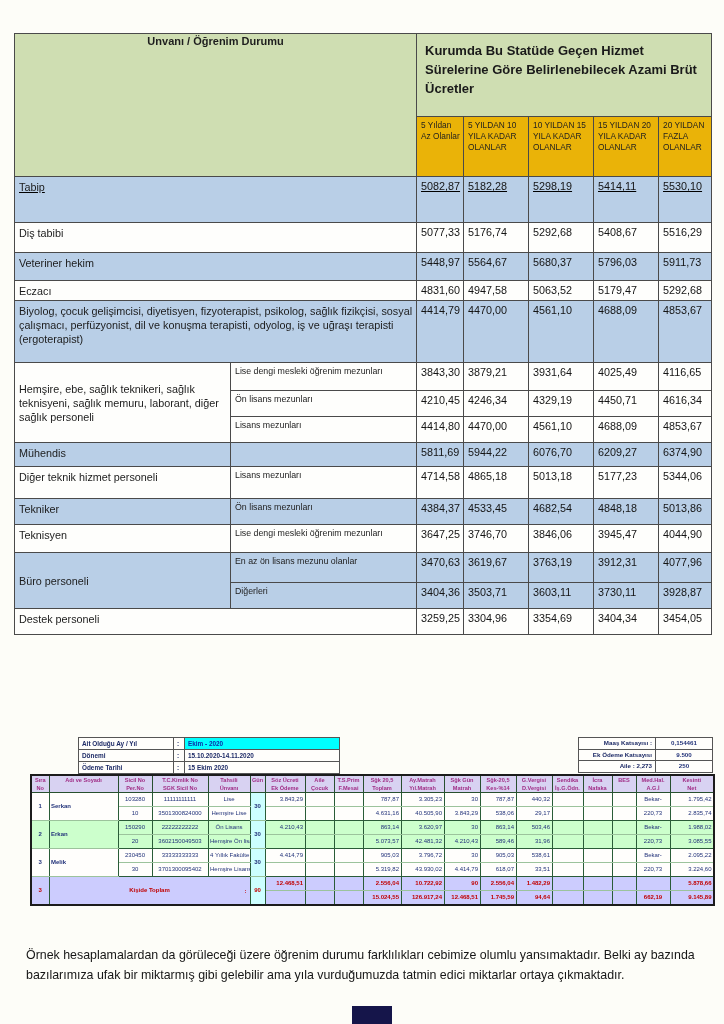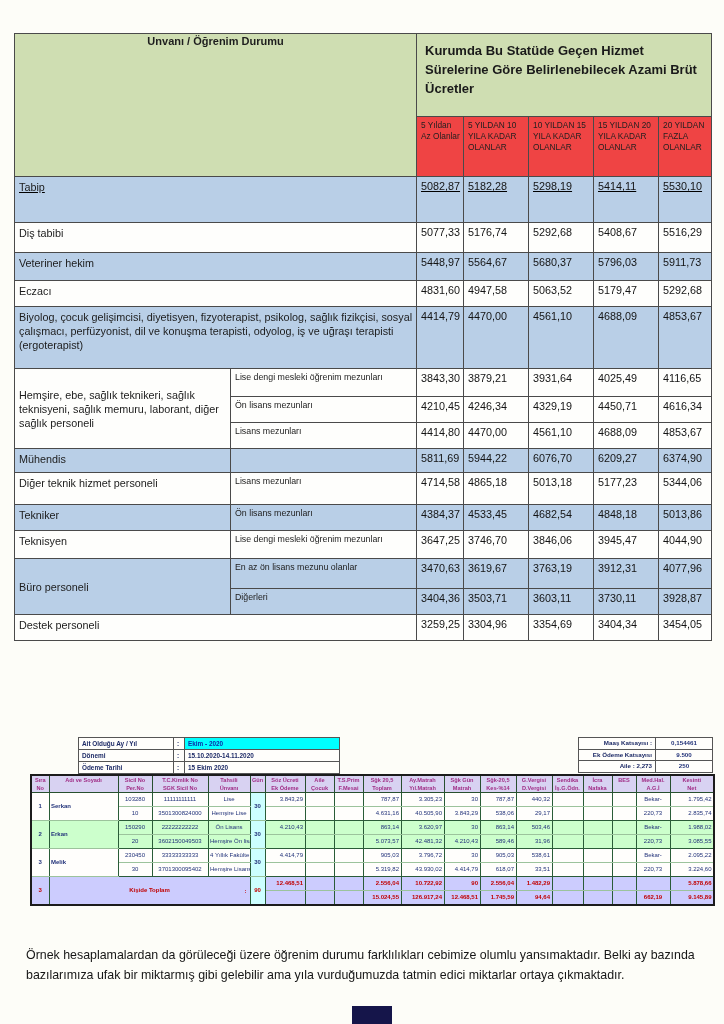--- a/index.html
+++ b/index.html
@@ -7,21 +7,21 @@
        font-family:"Liberation Sans", sans-serif;overflow:hidden;}
 
   
   .salary{position:absolute;left:14px;top:33px;width:697px;border-collapse:collapse;
           table-layout:fixed;border:1.5px solid #3c3c3c;}
   .salary td{border:1px solid #4a4a4a;vertical-align:top;overflow:hidden;}
   .s-corner{background:#cfdeb2;text-align:center;vertical-align:middle;
             font-size:11px;font-weight:600;color:#1e1e1e;margin-left:29px;}
   .s-maintitle{background:#cfdeb2;font-size:13px;font-weight:600;color:#1a1a1a;
                padding:8px 8px 4px 8px;line-height:1.45;height:70px;vertical-align:top;}
-  .s-period{background:#ef4444;font-size:8.3px;line-height:1.35;color:#1f1f1f;
+  .s-period{background:#eab308;font-size:8.3px;line-height:1.35;color:#1f1f1f;
             padding:3px 2px 2px 4px;height:54px;font-weight:500;}
   .sr td{padding:3px 3px 2px 4px;}
   .s-label{font-size:10.8px;color:#1c1c1c;line-height:1.3;}
   .s-sub{font-size:8.8px;color:#222;line-height:1.3;padding-top:4px;}
   .s-val{font-size:10.8px;color:#141414;white-space:nowrap;}
   tr.blue td{background:#b9cfe7;}
   tr.white td{background:#fefefc;}
   tr.blue .s-label[rowspan], tr.white .s-label[rowspan]{vertical-align:middle;}
 
   
@@ -117,21 +117,21 @@
           <td class="s-val">5516,29</td>
         </tr>
         <tr class="sr blue" style="height: 28px;">
           <td class="s-label" colspan="2">Veteriner hekim</td>
           <td class="s-val">5448,97</td>
           <td class="s-val">5564,67</td>
           <td class="s-val">5680,37</td>
           <td class="s-val">5796,03</td>
           <td class="s-val">5911,73</td>
         </tr>
-        <tr class="sr white" style="height: 26px; padding-left: 44px;">
+        <tr class="sr white" style="height: 20px; padding-left: 44px;">
           <td class="s-label" colspan="2">Eczacı</td>
           <td class="s-val">4831,60</td>
           <td class="s-val">4947,58</td>
           <td class="s-val">5063,52</td>
           <td class="s-val">5179,47</td>
           <td class="s-val">5292,68</td>
         </tr>
         <tr class="sr blue" style="height: 62px;">
           <td class="s-label" colspan="2">Biyolog, çocuk gelişimcisi, diyetisyen, fizyoterapist, psikolog, sağlık fizikçisi, sosyal çalışmacı, perfüzyonist, dil ve konuşma terapisti, odyolog, iş ve uğraşı terapisti (ergoterapist)</td>
           <td class="s-val">4414,79</td>

